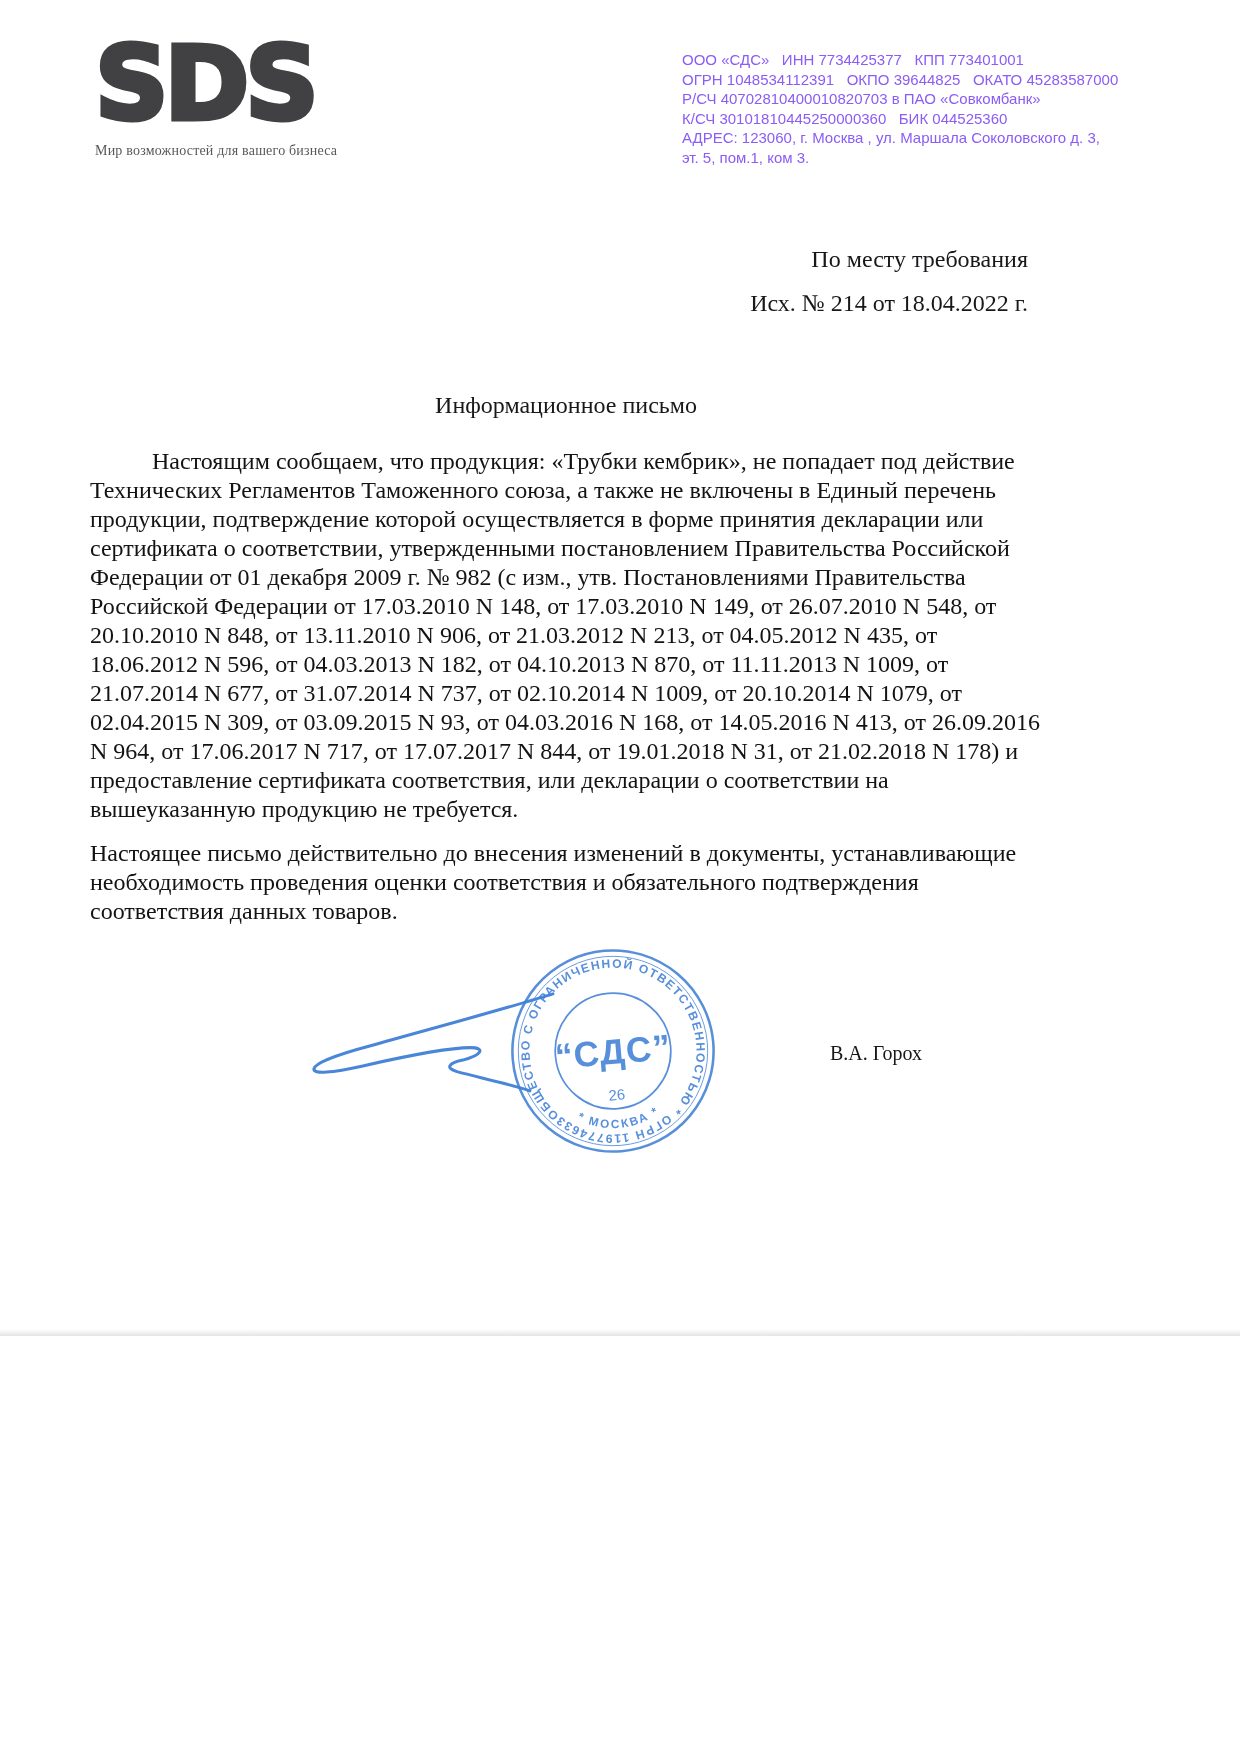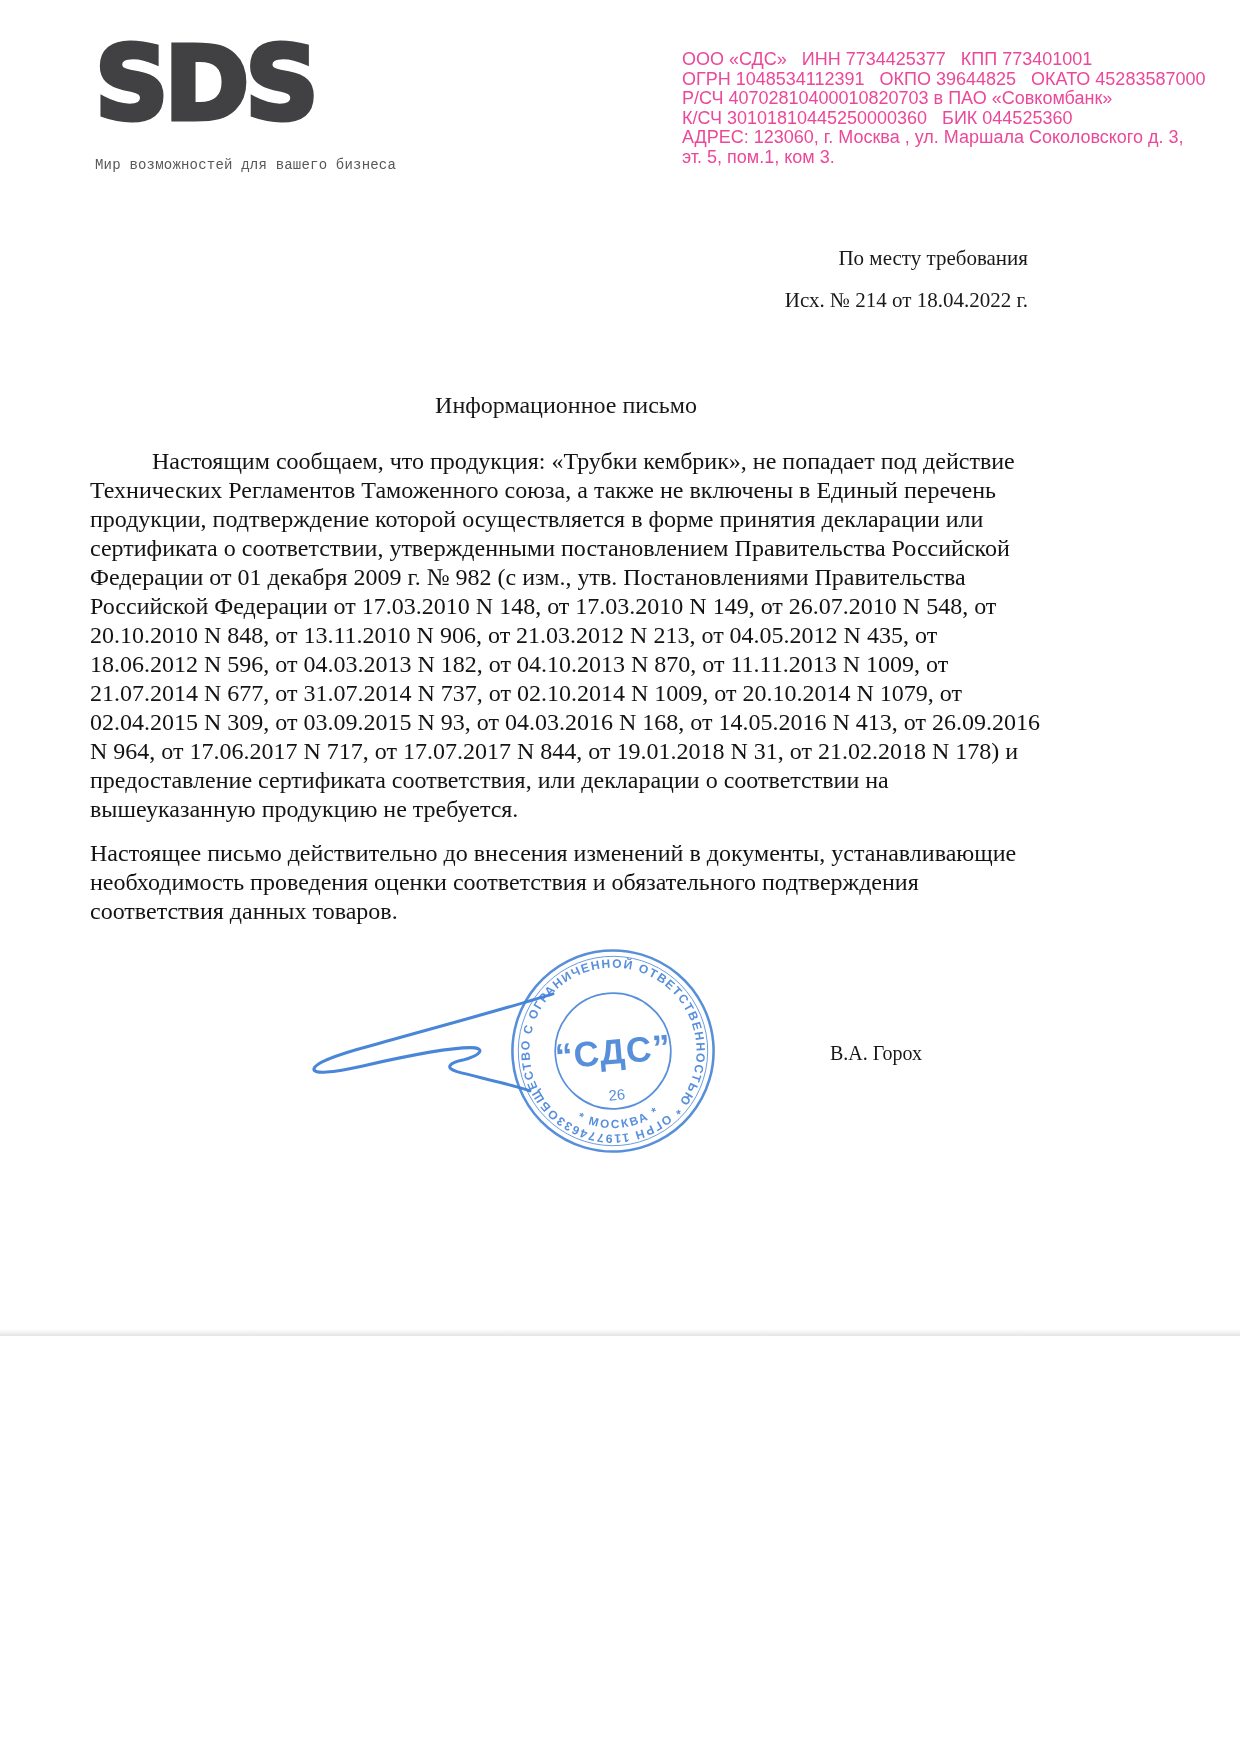--- a/index.html
+++ b/index.html
@@ -11,32 +11,32 @@
 
   
   .logo-block { position:absolute; left:95px; top:36px; }
   .logo {
     font-family:"DejaVu Sans", sans-serif;
     font-weight:800; font-size:102px; line-height:0.95;
     letter-spacing:-4px; color:#414042;
     -webkit-text-stroke:5px #414042;
   }
   .tagline {
-    margin-top:24px; font-family:Liberation Mono, monospace;
+    margin-top:10px; font-family:Liberation Serif, serif;
     font-size:14px; color:#57585a; letter-spacing:.2px;
   }
   .company-details {
     position:absolute; left:682px; top:50px; width:380px;
     font-family:"Liberation Sans", sans-serif;
-    font-size:18px; line-height:19.5px; color:#ec4899;
+    font-size:15px; line-height:19.5px; color:#8b5cf6;
   }
   .company-details .detail-line { white-space:pre; }
 
   
-  .meta { position:absolute; top:246px; right:212px; text-align:right; font-size:21px; }
+  .meta { position:absolute; top:246px; right:212px; text-align:right; font-size:24px; }
   .meta .ref { margin-top:17px;text-align:right; }
 
   
   .title {
     position:absolute; top:392px; left:90px; width:952px;
     text-align:center; font-size:24px; font-weight:400; margin:0;
   }
   .letter-body {
     position:absolute; top:447px; left:90px; width:956px;
     font-size:24px; line-height:29px; color:#131314;

